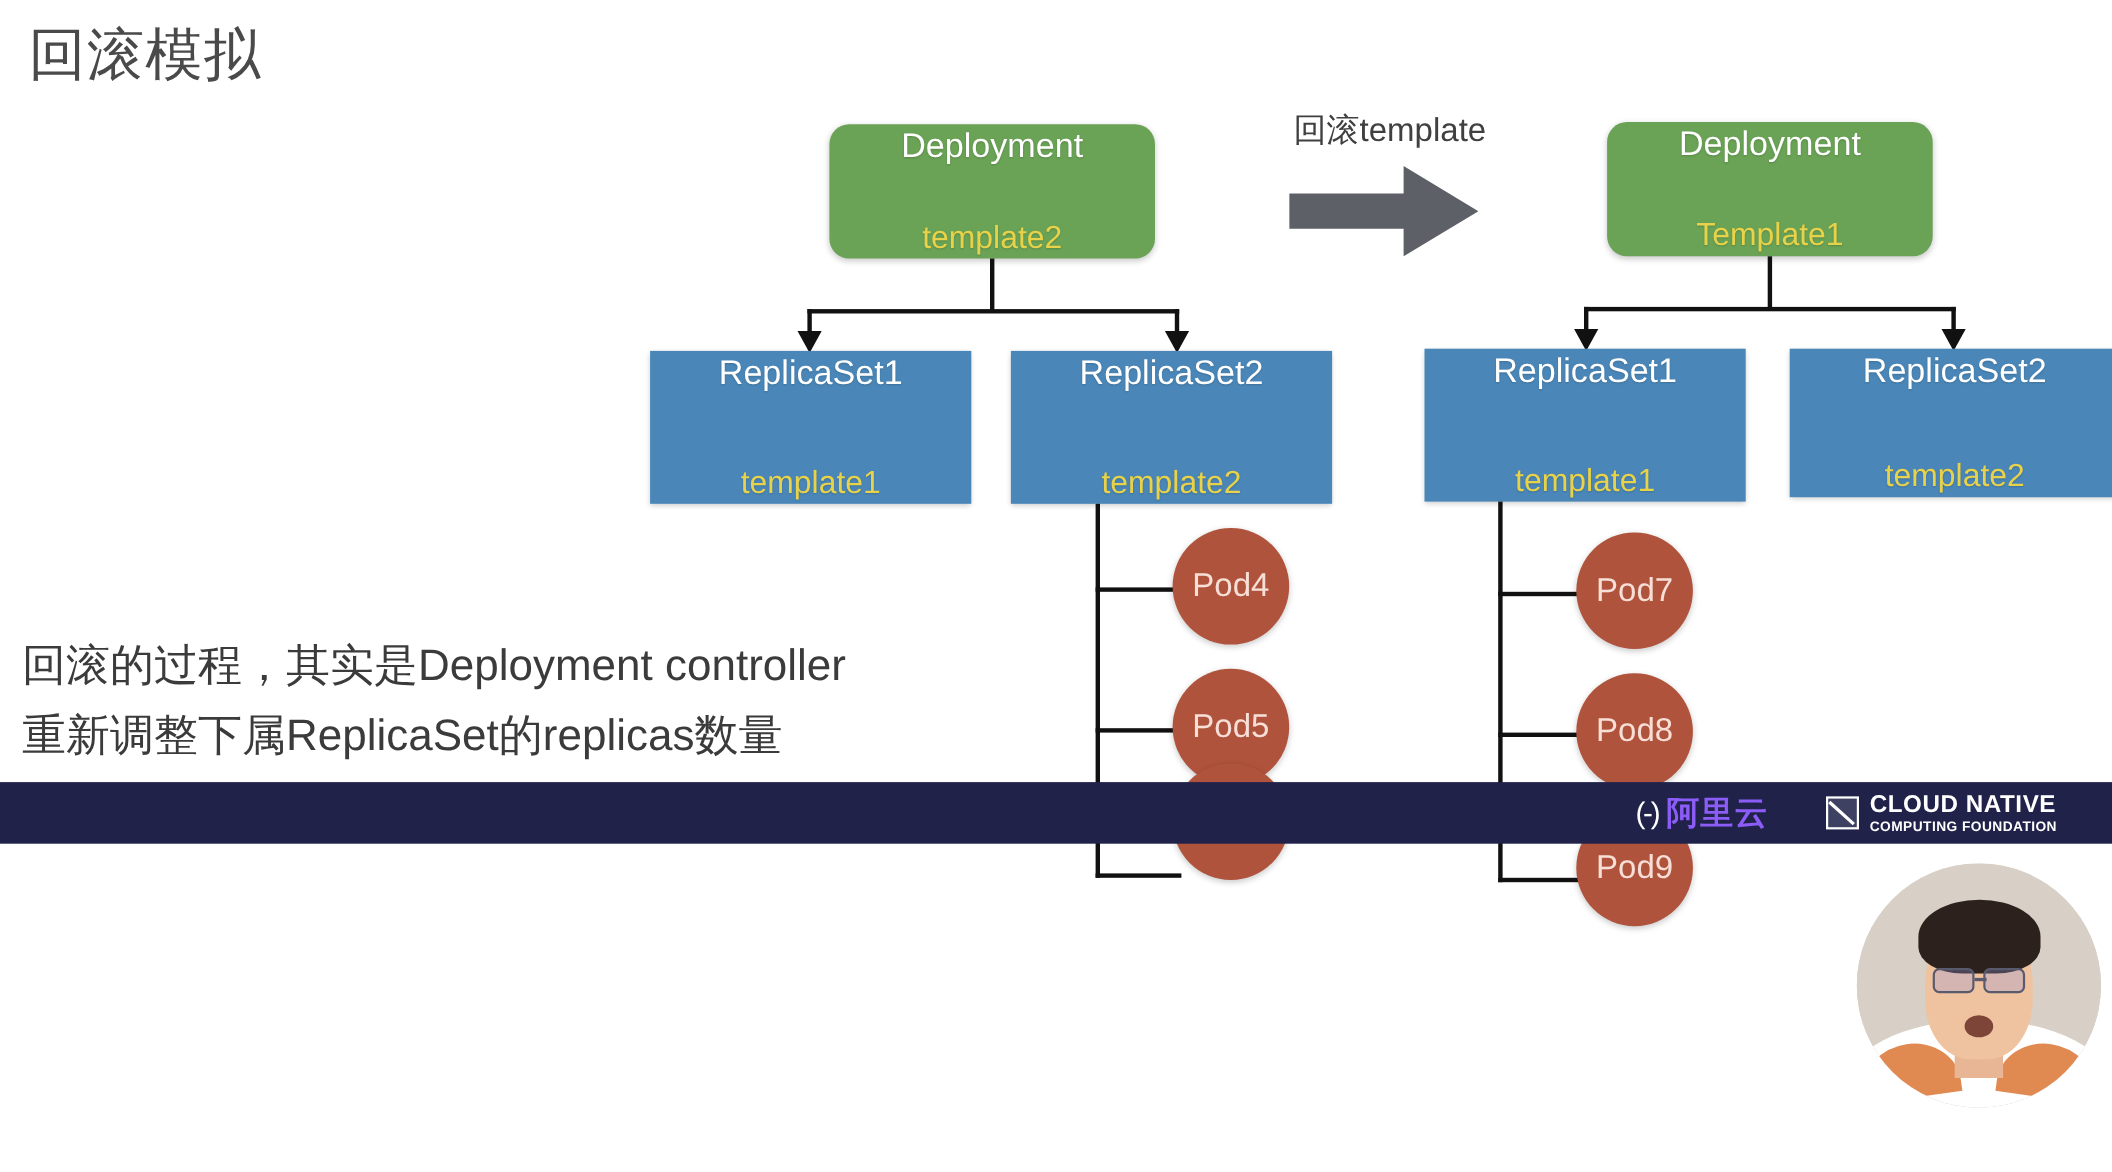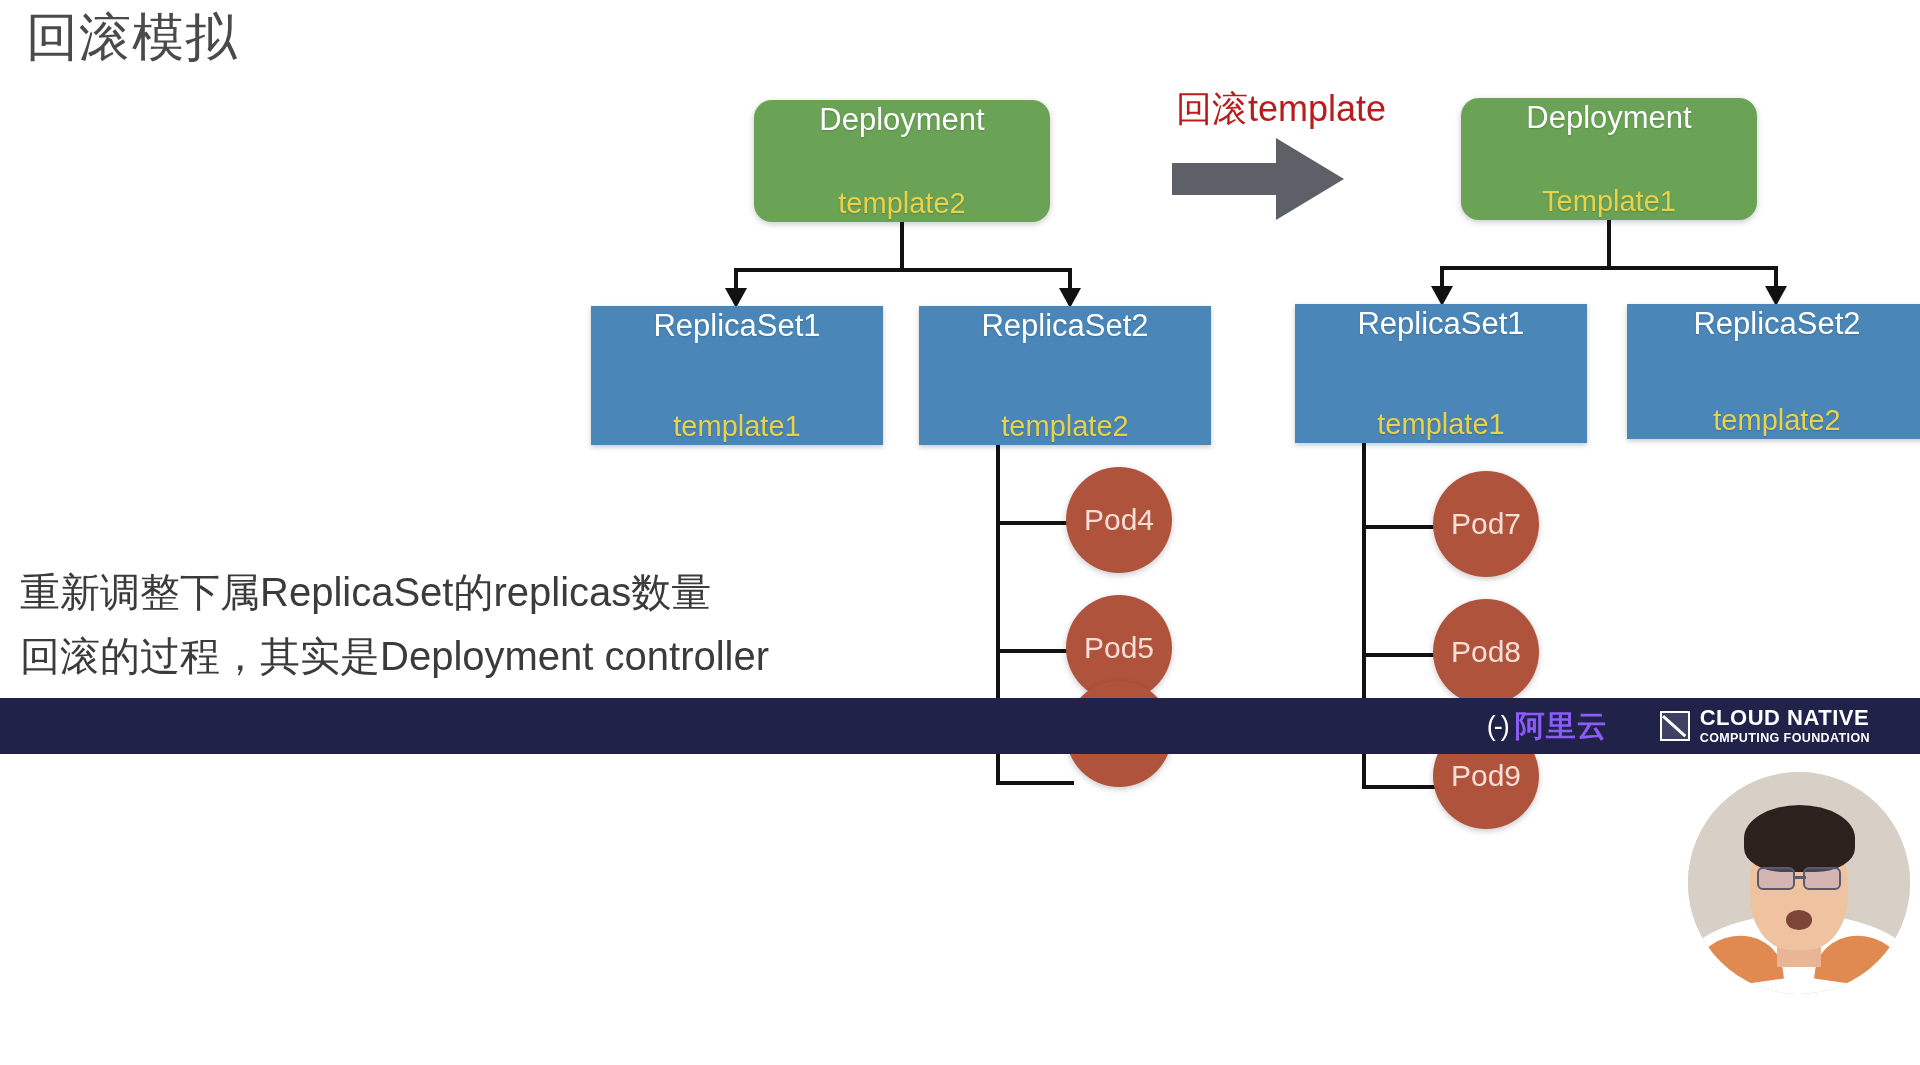--- a/index.html
+++ b/index.html
@@ -8,20 +8,21 @@
     height: 1065px;
     overflow: hidden;
     background: #ffffff;
     font-family: "Liberation Sans", "DejaVu Sans", sans-serif;
   }
   .slide {
     position: relative;
     width: 1920px;
     height: 754px;
     background: #ffffff;
+    margin-top: 13px;
   }
 
   
   .slide-title {
     position: absolute;
     left: 26px;
     top: 8px;
     font-size: 52px;
     line-height: 1.15;
     color: #4a4a4a;
@@ -93,22 +94,22 @@
     width: 0; height: 0;
     border-left: 11px solid transparent;
     border-right: 11px solid transparent;
     border-top: 20px solid #111111;
   }
 
   
   .big-arrow { position: absolute; }
   .arrow-label {
     position: absolute;
-    font-size: 36px;
-    color: #b91c1c;
+    font-size: 30px;
+    color: #404040;
     white-space: nowrap;
   }
 
   
   .webcam {
     position: absolute;
     border-radius: 50%;
     overflow: hidden;
     background: #d9d2c9;
   }
@@ -240,22 +241,22 @@
   <div class="vline" style="left:1362px; top:443px; height:346px;"></div>
   <div class="hline" style="left:1362px; top:525px; width:78px;"></div>
   <div class="hline" style="left:1362px; top:653px; width:78px;"></div>
   <div class="hline" style="left:1362px; top:785px; width:78px;"></div>
 
   <div class="pod-circle" style="left:1433px; top:471px; width:106px; height:106px;">Pod7</div>
   <div class="pod-circle" style="left:1433px; top:599px; width:106px; height:106px;">Pod8</div>
   <div class="pod-circle" style="left:1433px; top:723px; width:106px; height:106px;">Pod9</div>
 
   <div class="body-text">
+    <div class="para">回滚的过程，其实是Deployment controller</div>
     <div class="para">重新调整下属ReplicaSet的replicas数量</div>
-    <div class="para">回滚的过程，其实是Deployment controller</div>
     <div class="spacer"></div>
   </div>
 
   <div class="webcam" style="left:1688px; top:772px; width:222px; height:222px;">
     <div class="cam-bg"></div>
     <div class="cam-shoulder"></div>
     <div class="cam-shoulder-l"></div>
     <div class="cam-shoulder-r"></div>
     <div class="cam-neck"></div>
     <div class="cam-face"></div>

